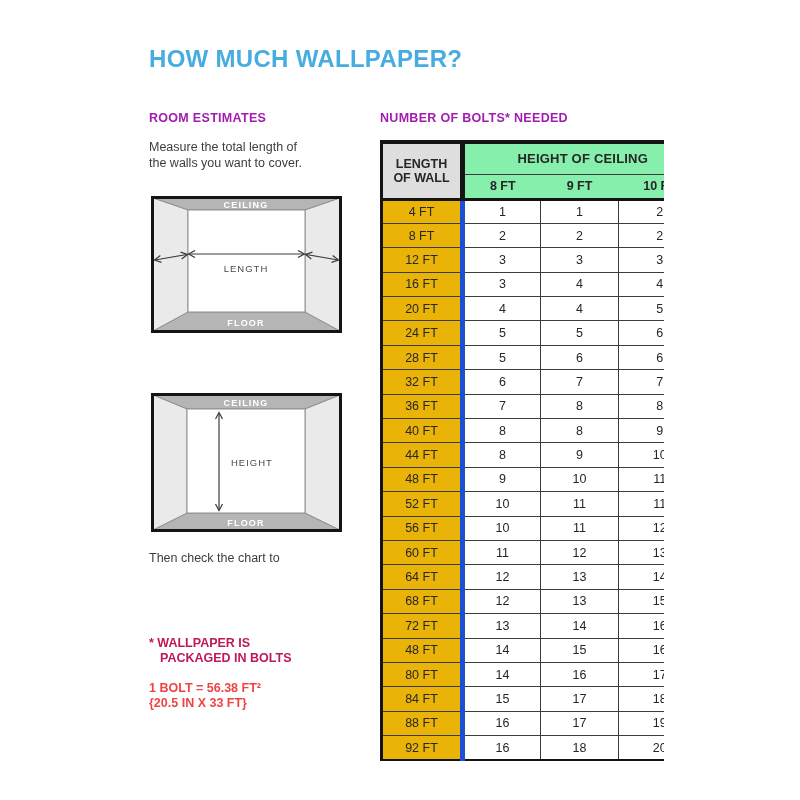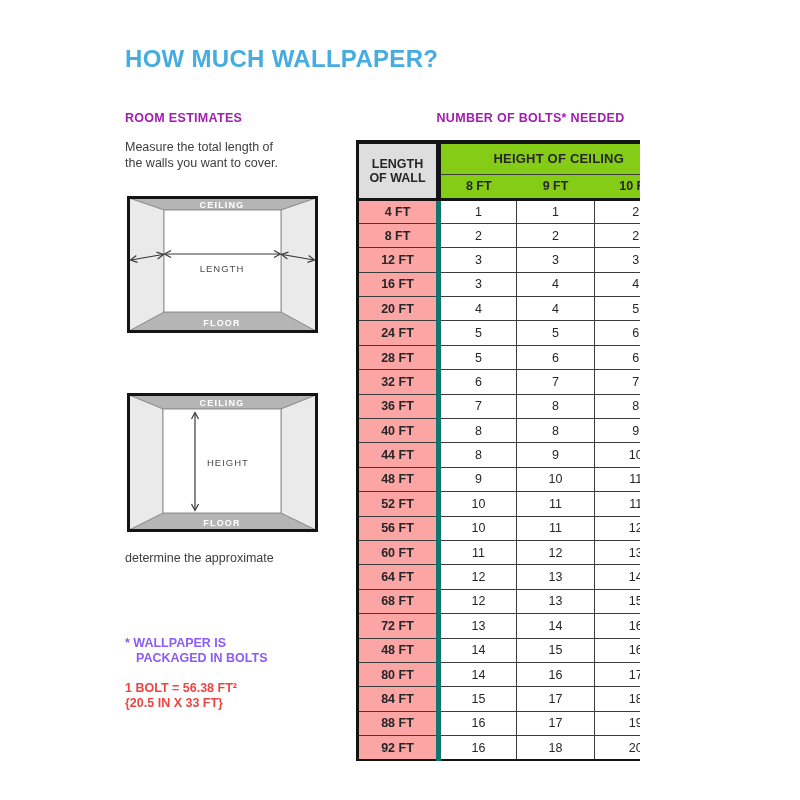--- a/index.html
+++ b/index.html
@@ -4,56 +4,57 @@
 <style>
   * { box-sizing: border-box; }
   html, body { margin: 0; padding: 0; background: #ffffff; }
   .page {
     position: relative;
     width: 640px;
     height: 800px;
     background: #ffffff;
     font-family: "Liberation Sans", sans-serif;
     overflow: hidden;
+    margin-left: 24px;
   }
   .page-title {
     position: absolute;
     left: 125px; top: 29px;
     font-size: 24px;
     font-weight: bold;
     letter-spacing: 0.3px;
     color: #47ace0;
   }
   .section-heading {
     position: absolute;
     font-size: 12.5px;
     font-weight: bold;
     letter-spacing: 0.3px;
     color: #a21caf;
   }
   #room-heading { left: 125px; top: 111px; }
-  #bolts-heading { left: 371px; top: 111px; width: 319px; text-align: center; }
+  #bolts-heading { left: 356px; top: 111px; width: 319px; text-align: left; }
   .body-text {
     position: absolute;
     left: 125px;
     font-size: 12.5px;
     line-height: 16px;
     color: #3d3d3d;
   }
   #step1-text { top: 139px; }
   #step2-text { top: 347px; }
   #step3-text { top: 550px; }
   .body-text span { display: block; }
   .footnote {
     position: absolute;
     left: 125px; top: 636px;
     font-size: 12.5px;
     font-weight: bold;
     line-height: 14.5px;
-    color: #8b5cf6;
+    color: #be185d;
   }
   .footnote span { display: block; }
   .footnote .line2 { margin-left: 11px; }
   .bolt-info {
     position: absolute;
     left: 125px; top: 681px;
     font-size: 12.5px;
     font-weight: bold;
     line-height: 14.5px;
     color: #ef4444;
@@ -83,43 +84,43 @@
     border-top: 4px solid #141414;
     border-left: 3px solid #141414;
     font-size: 12.5px;
     color: #262626;
   }
   #bolts-table th, #bolts-table td {
     padding: 0;
     text-align: center;
     vertical-align: middle;
   }
-  #bolts-table thead th { background: #84cc16; }
+  #bolts-table thead th { background: #86efac; }
   #bolts-table th.group-header {
     height: 32px;
     font-size: 13px;
     border-bottom: 1px solid #3c3c3c;
     letter-spacing: 0.2px;
   }
   #bolts-table th.sub-header {
     height: 25px;
     border-bottom: 3px solid #141414;
   }
   #bolts-table th.row-group-header {
     background: #dedede;
     border-right: 5px solid #141414;
     border-bottom: 3px solid #141414;
     line-height: 14px;
   }
   #bolts-table th.row-group-header span { display: block; }
   #bolts-table tbody th {
-    background: #fca5a5;
-    border-right: 5px solid #0f766e;
+    background: #eab308;
+    border-right: 5px solid #1d4ed8;
     border-bottom: 1px solid #3c3c3c;
-    font-weight: bold;
+    font-weight: normal;
     height: 24.4px;
   }
   #bolts-table tbody td {
     background: #ffffff;
     border-bottom: 1px solid #3c3c3c;
     font-weight: normal;
   }
   #bolts-table tbody td + td { border-left: 1px solid #3c3c3c; }
   #bolts-table tbody tr:last-child th,
   #bolts-table tbody tr:last-child td { border-bottom: 2px solid #141414; }
@@ -172,21 +173,21 @@
     <polygon points="189,2 154,16 154,120 189,137" fill="#eaeaea" stroke="#8f8f8f" stroke-width="1"></polygon>
     <rect x="36" y="16" width="118" height="104" fill="#ffffff" stroke="#8f8f8f" stroke-width="1"></rect>
     <text class="panel-label" x="95" y="13" text-anchor="middle">CEILING</text>
     <text class="panel-label" x="95" y="132.5" text-anchor="middle">FLOOR</text>
     <line x1="68" y1="20" x2="68" y2="117" stroke="#3a3a3a" stroke-width="1.2" marker-start="url(#arwH)" marker-end="url(#arwH)"></line>
     <text class="dim-label" x="80" y="73" text-anchor="start">HEIGHT</text>
     <rect x="1.5" y="1.5" width="188" height="136" fill="none" stroke="#141414" stroke-width="3"></rect>
   </svg>
 
   <div class="body-text" id="step3-text">
-    <span>determine the approximate</span>
+    <span>Then check the chart to</span>
   </div>
 
   <div class="footnote">
     <span class="line1">* WALLPAPER IS</span>
     <span class="line2">PACKAGED IN BOLTS</span>
   </div>
 
   <div class="bolt-info">
     <span>1 BOLT = 56.38 FT²</span>
     <span>{20.5 IN X 33 FT}</span>

